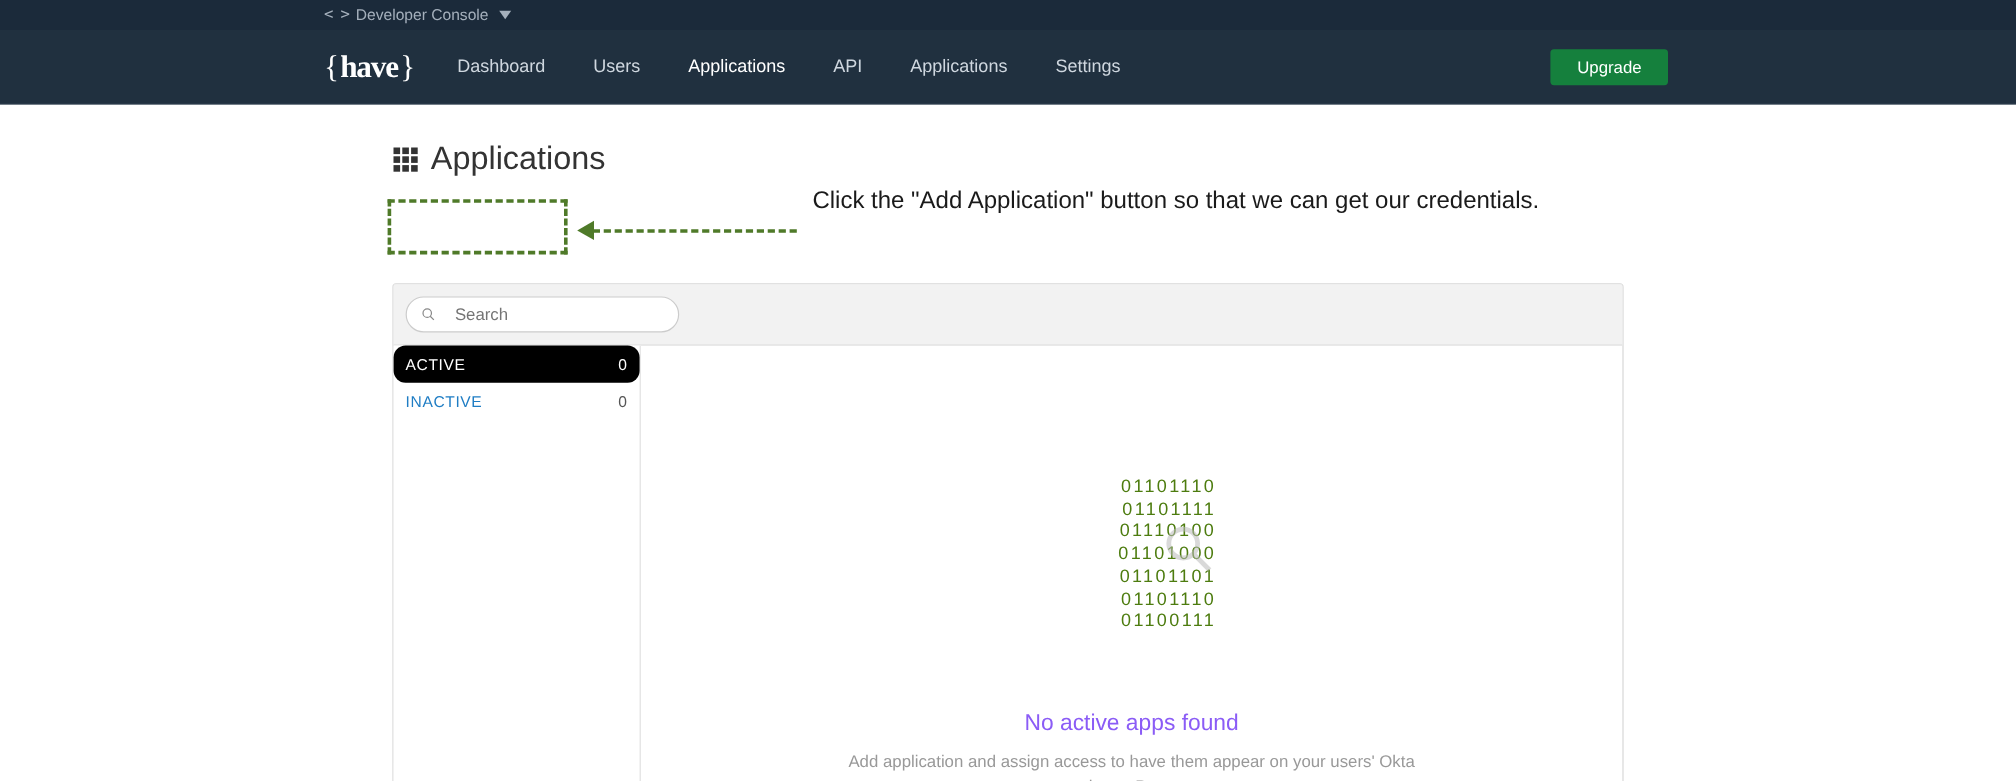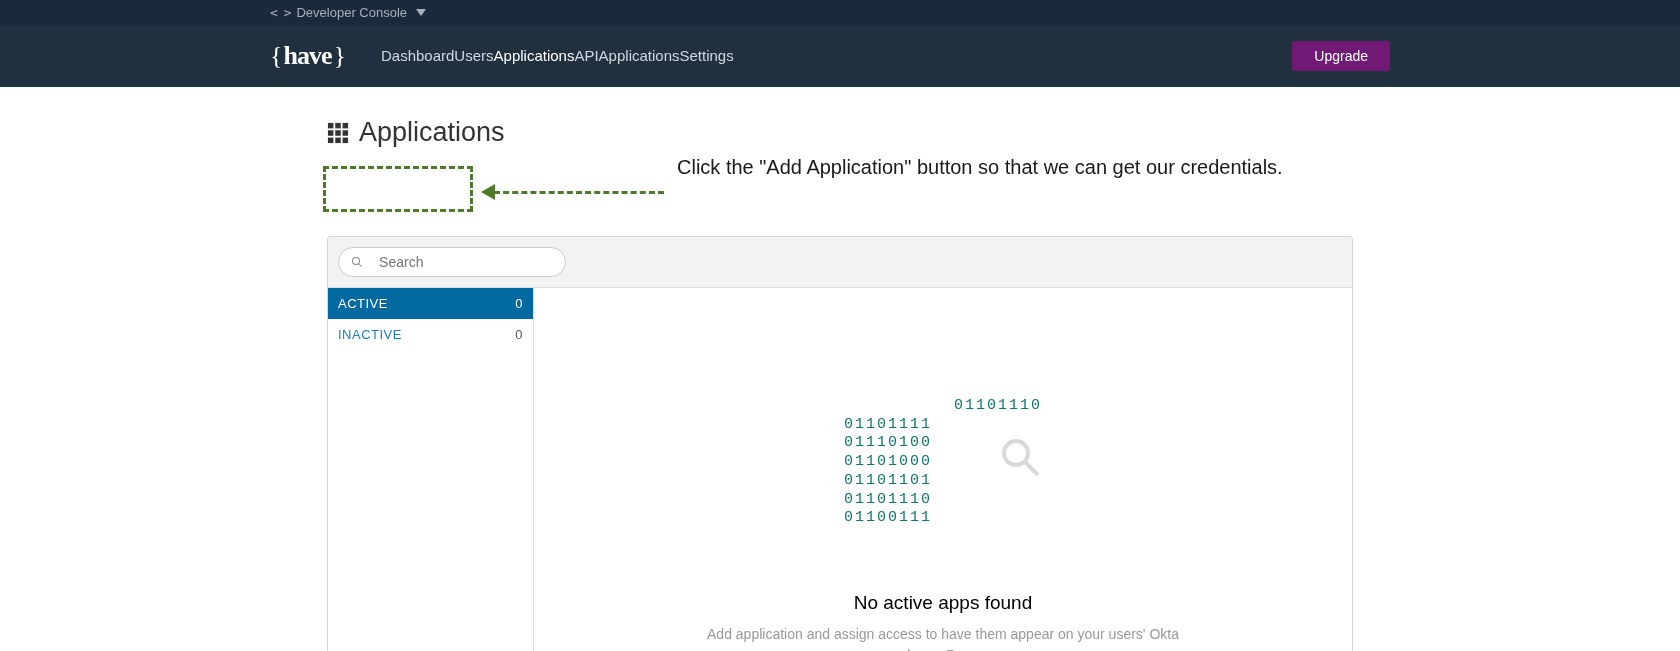--- a/index.html
+++ b/index.html
@@ -48,31 +48,31 @@
   .logo-okta {
     color: #fff;
     font-size: 26px;
     font-weight: 600;
     letter-spacing: -1px;
     margin-right: 36px;
     font-family: Georgia, serif;
   }
   .logo-okta::before { content: "{"; font-weight: 400; margin-right: 2px; }
   .logo-okta::after { content: "}"; font-weight: 400; margin-left: 2px; }
-  .nav-links { display: flex; }
+  .nav-links { display: flex; gap: 40px; }
   .nav-links a {
     color: #cfd7df;
     font-size: 15px;
     text-decoration: none;
     cursor: pointer;
   }
   .nav-links a.active { color: #fff; font-weight: 500; }
   .upgrade-btn {
     margin-left: auto;
-    background: #701a75;
+    background: #15803d;
     border: none;
     color: #fff;
     font-size: 14px;
     padding: 7px 22px;
     border-radius: 3px;
     cursor: pointer;
   }
 
   
   .content {
@@ -195,55 +195,56 @@
   }
   .status-item {
     display: flex;
     justify-content: space-between;
     padding: 8px 10px;
     font-size: 13px;
     letter-spacing: 0.5px;
     cursor: pointer;
   }
   .status-item.active {
-    background: #0369a1;
+    background: #000000;
     color: #fff;
+    border-radius: 10px;
   }
   .status-item.inactive {
     color: #1f7dc4;
   }
   .status-item.inactive .count { color: #555; }
 
   .empty-area {
     flex: 1;
     display: flex;
     flex-direction: column;
     align-items: center;
     padding-top: 90px;
   }
   .binary-block {
     position: relative;
-    font-family: Liberation Mono, monospace;
+    font-family: Liberation Sans, sans-serif;
     font-size: 15px;
     letter-spacing: 2px;
-    color: #0f766e;
+    color: #4d7c0f;
     line-height: 1.25;
-    text-align: left;
+    text-align: right;
     white-space: pre;
   }
   .mag-over {
     position: absolute;
     left: 24px; top: 40px;
     width: 40px; height: 40px;
     opacity: 0.55;
   }
   .empty-title {
     margin-top: 26px;
     font-size: 19px;
-    color: #000000;
+    color: #8b5cf6;
   }
   .empty-sub {
     margin-top: 10px;
     font-size: 14px;
     color: #999;
     text-align: center;
     line-height: 1.5;
     max-width: 480px;
   }
 </style>

